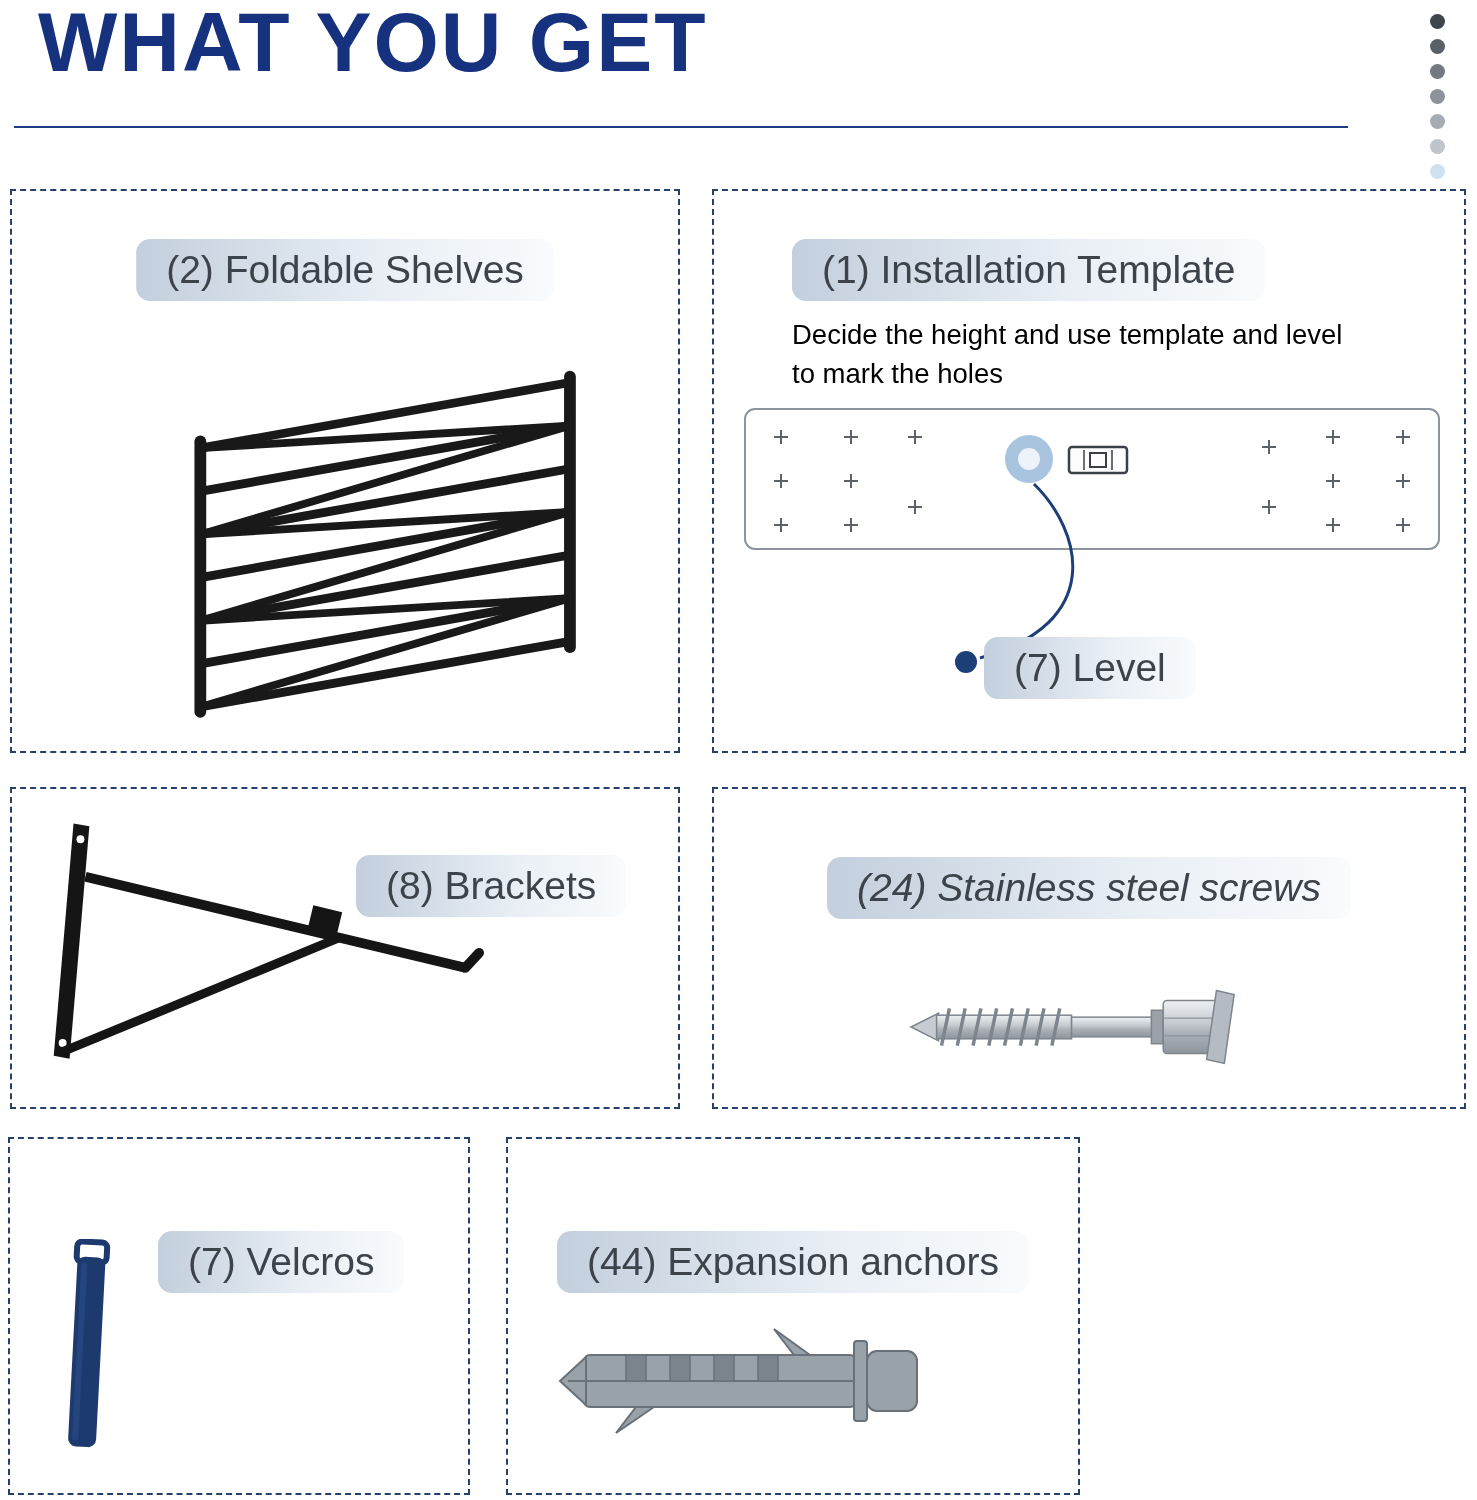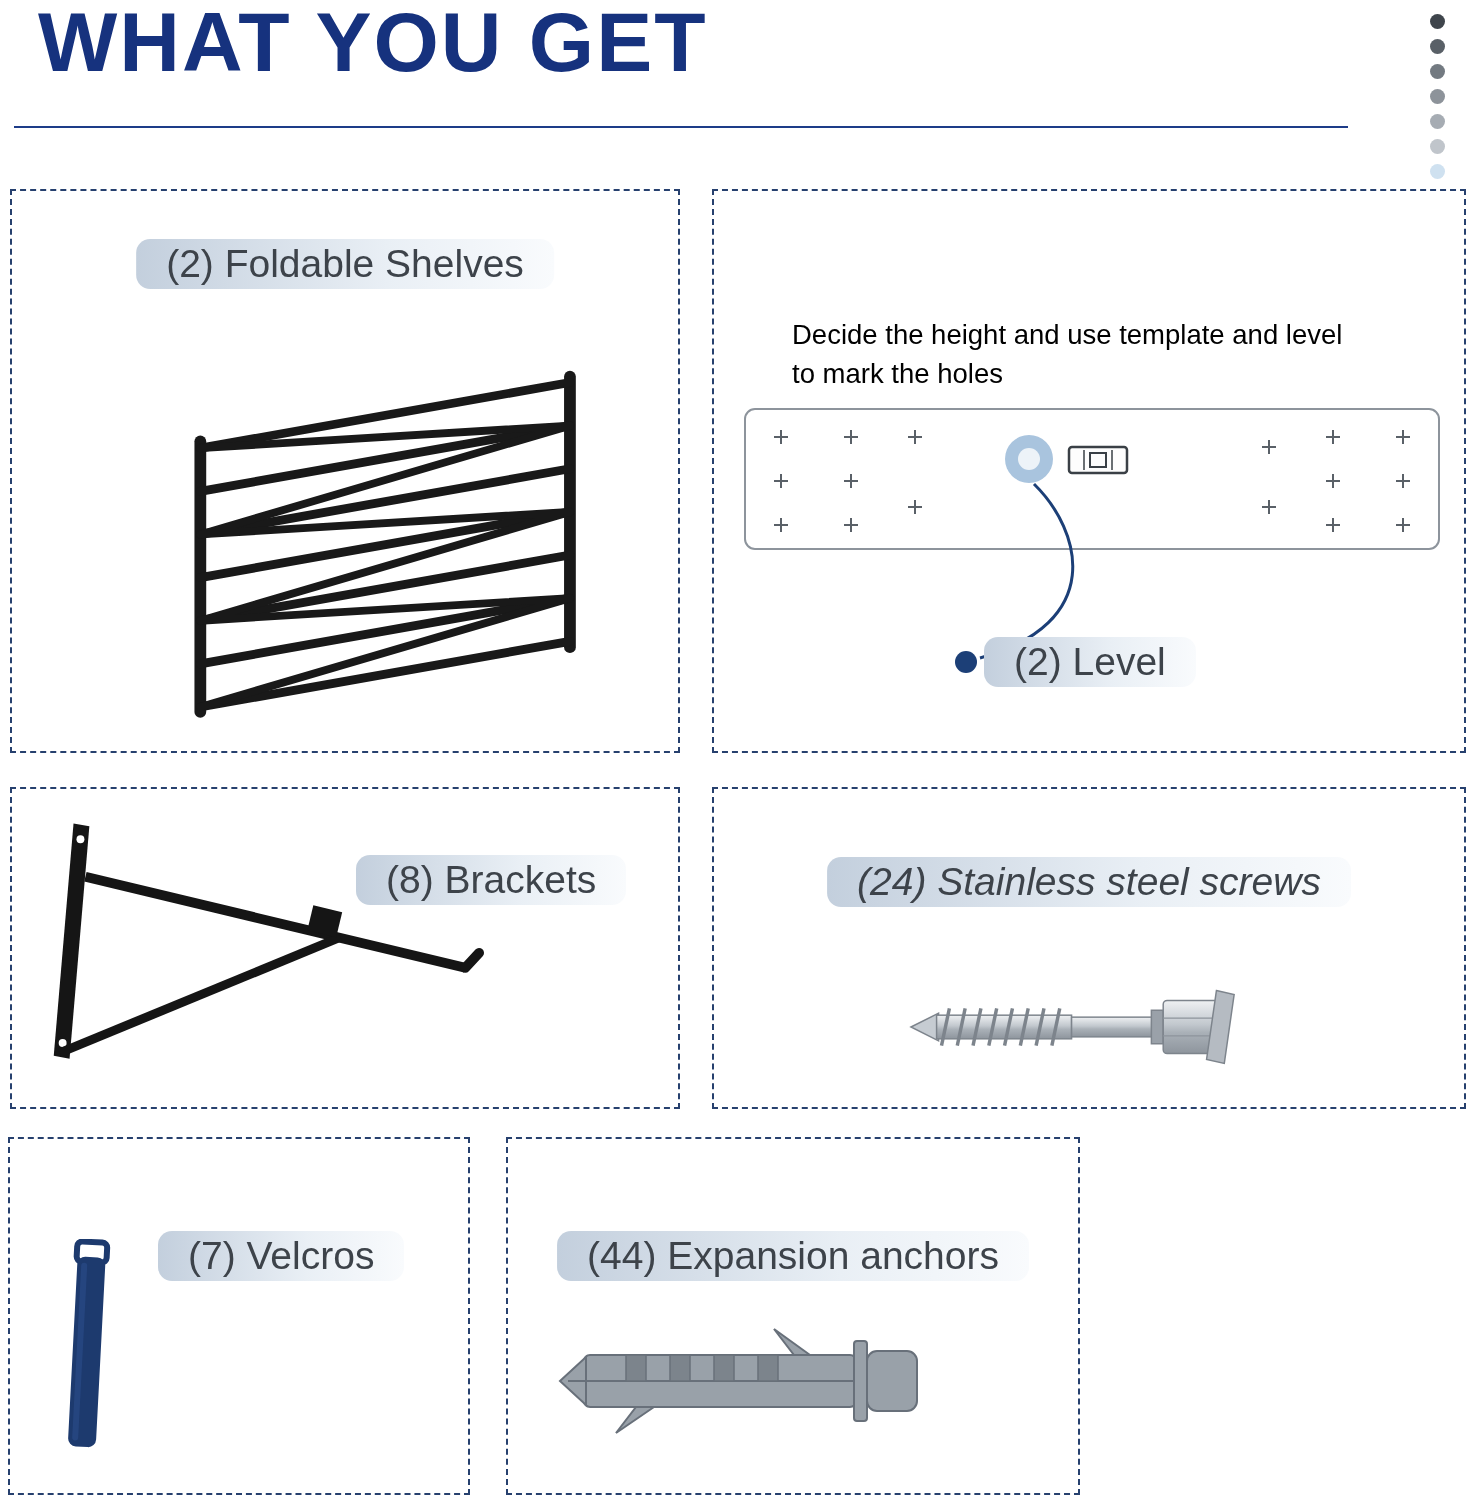--- a/index.html
+++ b/index.html
@@ -17,21 +17,21 @@
   }
   .dots{
     position:absolute;right:32px;top:14px;display:flex;flex-direction:column;gap:10px;
   }
   .dot{width:15px;height:15px;border-radius:50%;}
   .box{
     position:absolute;border:2px dashed #26406e;background:#ffffff;box-sizing:border-box;
   }
   .pill{
     position:absolute;display:inline-block;white-space:nowrap;
-    padding:3px 30px;border-radius:14px;
+    padding:9px 30px;border-radius:14px;
     background:linear-gradient(90deg,#c3cfdd 0%,#e9eff5 60%,#f9fbfd 100%);
     font-size:39px;font-weight:500;color:#3d434a;text-align:right;
   }
   .pill.centered{left:50%;transform:translateX(-50%);}
   .desc{
     position:absolute;left:78px;top:124px;width:580px;
     font-size:27.5px;line-height:1.42;color:#000000;
   }
   .illus{position:absolute;}
   svg{display:block;}
@@ -68,20 +68,21 @@
           <line x1="85" y1="291" x2="462" y2="224" stroke-width="9"></line>
           <line x1="85" y1="335" x2="462" y2="268" stroke-width="9"></line>
           <line x1="85" y1="379" x2="462" y2="312" stroke-width="9"></line>
           <polyline points="85,115 462,92 85,203 462,180 85,291 462,268 85,379" stroke-width="8" stroke-linejoin="round"></polyline>
         </g>
       </svg>
     </div>
   </div>
 
   <div class="box" style="left:712px;top:189px;width:754px;height:564px;">
+    <span class="pill" style="left:78px;top:48px;">(1) Installation Template</span>
     <div class="desc">Decide the height and use template and level to mark the holes</div>
 
     <div class="illus" style="left:25px;top:212px;">
       <svg width="706" height="152" viewBox="0 0 706 152">
         <rect x="6" y="6" width="694" height="140" rx="10" fill="#ffffff" stroke="#8d949c" stroke-width="2"></rect>
         <path stroke="#5a6168" stroke-width="2" fill="none" d="M35 34H49M42 27V41 M35 78H49M42 71V85 M35 122H49M42 115V129 M105 34H119M112 27V41 M105 78H119M112 71V85 M105 122H119M112 115V129 M169 34H183M176 27V41 M169 104H183M176 97V111 M523 44H537M530 37V51 M523 104H537M530 97V111 M587 34H601M594 27V41 M587 78H601M594 71V85 M587 122H601M594 115V129 M657 34H671M664 27V41 M657 78H671M664 71V85 M657 122H671M664 115V129"></path>
         <circle cx="290" cy="56" r="24" fill="#a9c4de"></circle>
         <circle cx="290" cy="56" r="11" fill="#edf3f8"></circle>
         <g>
           <rect x="330" y="44" width="58" height="26" rx="3" fill="#fdfdfd" stroke="#3a4046" stroke-width="2.5"></rect>
@@ -89,21 +90,21 @@
           <path d="M345 47V67 M373 47V67" stroke="#3a4046" stroke-width="1.5"></path>
         </g>
       </svg>
     </div>
 
     <svg style="position:absolute;left:0;top:0;" width="754" height="564" viewBox="0 0 754 564">
       <path d="M 320 293 C 368 340, 392 432, 266 467" stroke="#1c3f77" stroke-width="3" fill="none"></path>
       <circle cx="252" cy="471" r="11" fill="#1c3f77"></circle>
     </svg>
 
-    <span class="pill" style="left:270px;top:446px;">(2) Level</span>
+    <span class="pill" style="left:270px;top:446px;">(7) Level</span>
   </div>
 
   <div class="box" style="left:10px;top:787px;width:670px;height:322px;">
     <span class="pill" style="left:344px;top:66px;">(8) Brackets</span>
     <div class="illus" style="left:18px;top:28px;">
       <svg width="455" height="268" viewBox="0 0 460 270">
         <polygon points="44,6 60,9 40,244 24,241" fill="#151515"></polygon>
         <circle cx="51" cy="22" r="4" fill="#ffffff"></circle>
         <circle cx="33" cy="228" r="4" fill="#ffffff"></circle>
         <line x1="56" y1="60" x2="440" y2="152" stroke="#151515" stroke-width="10"></line>

